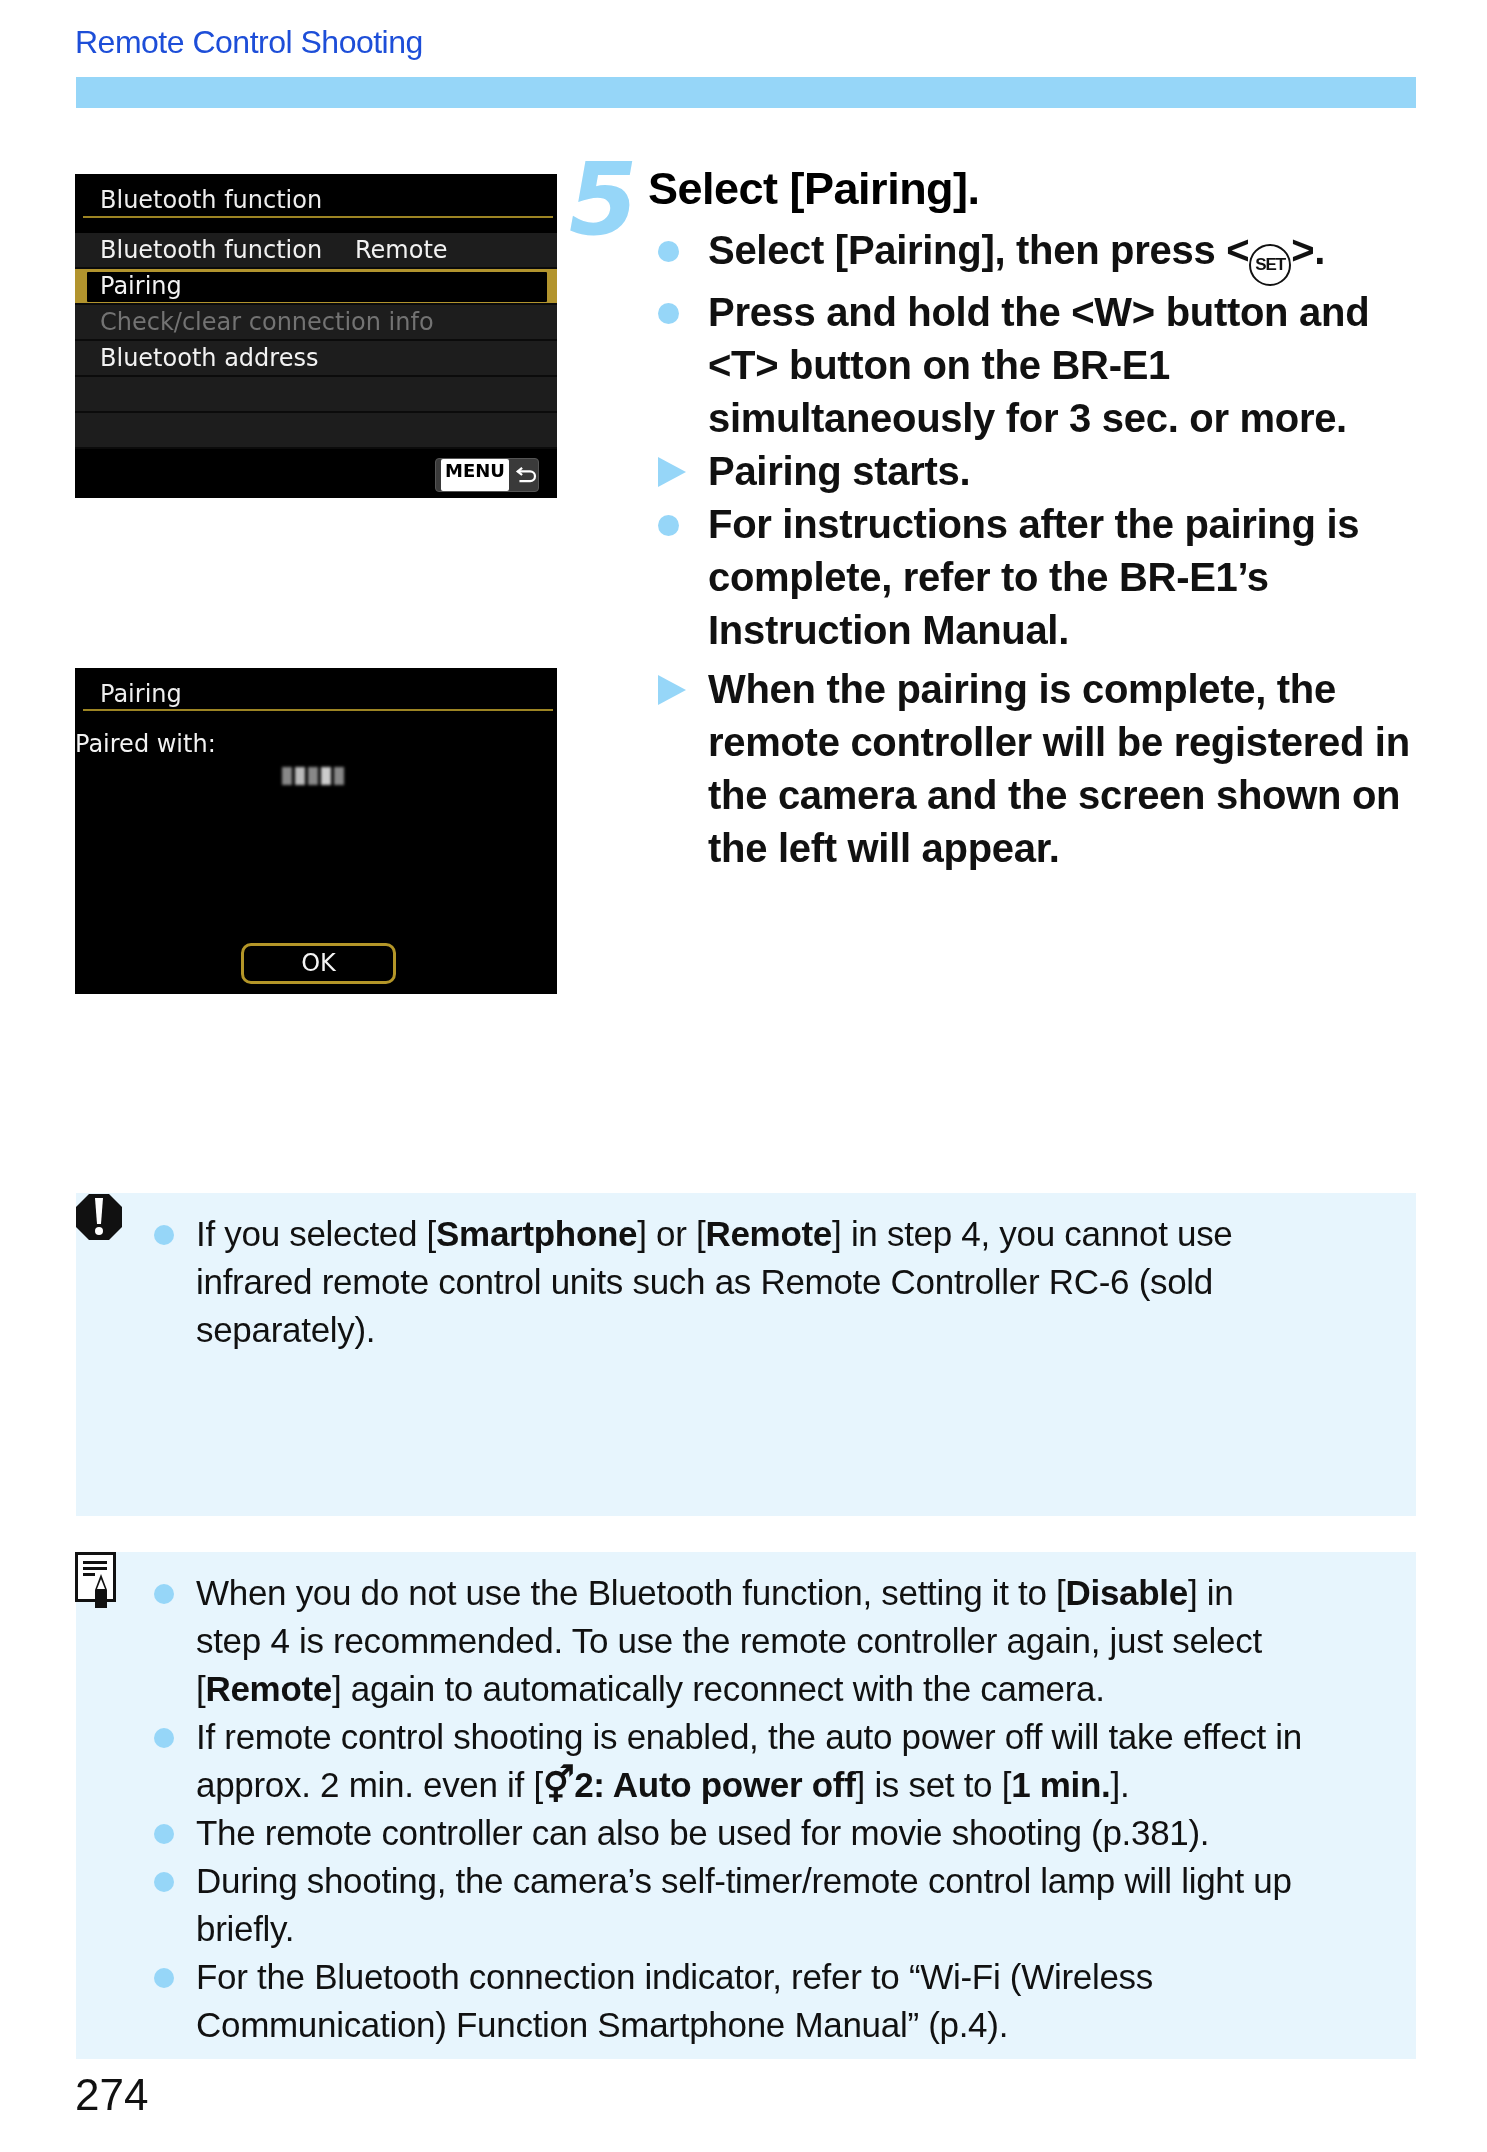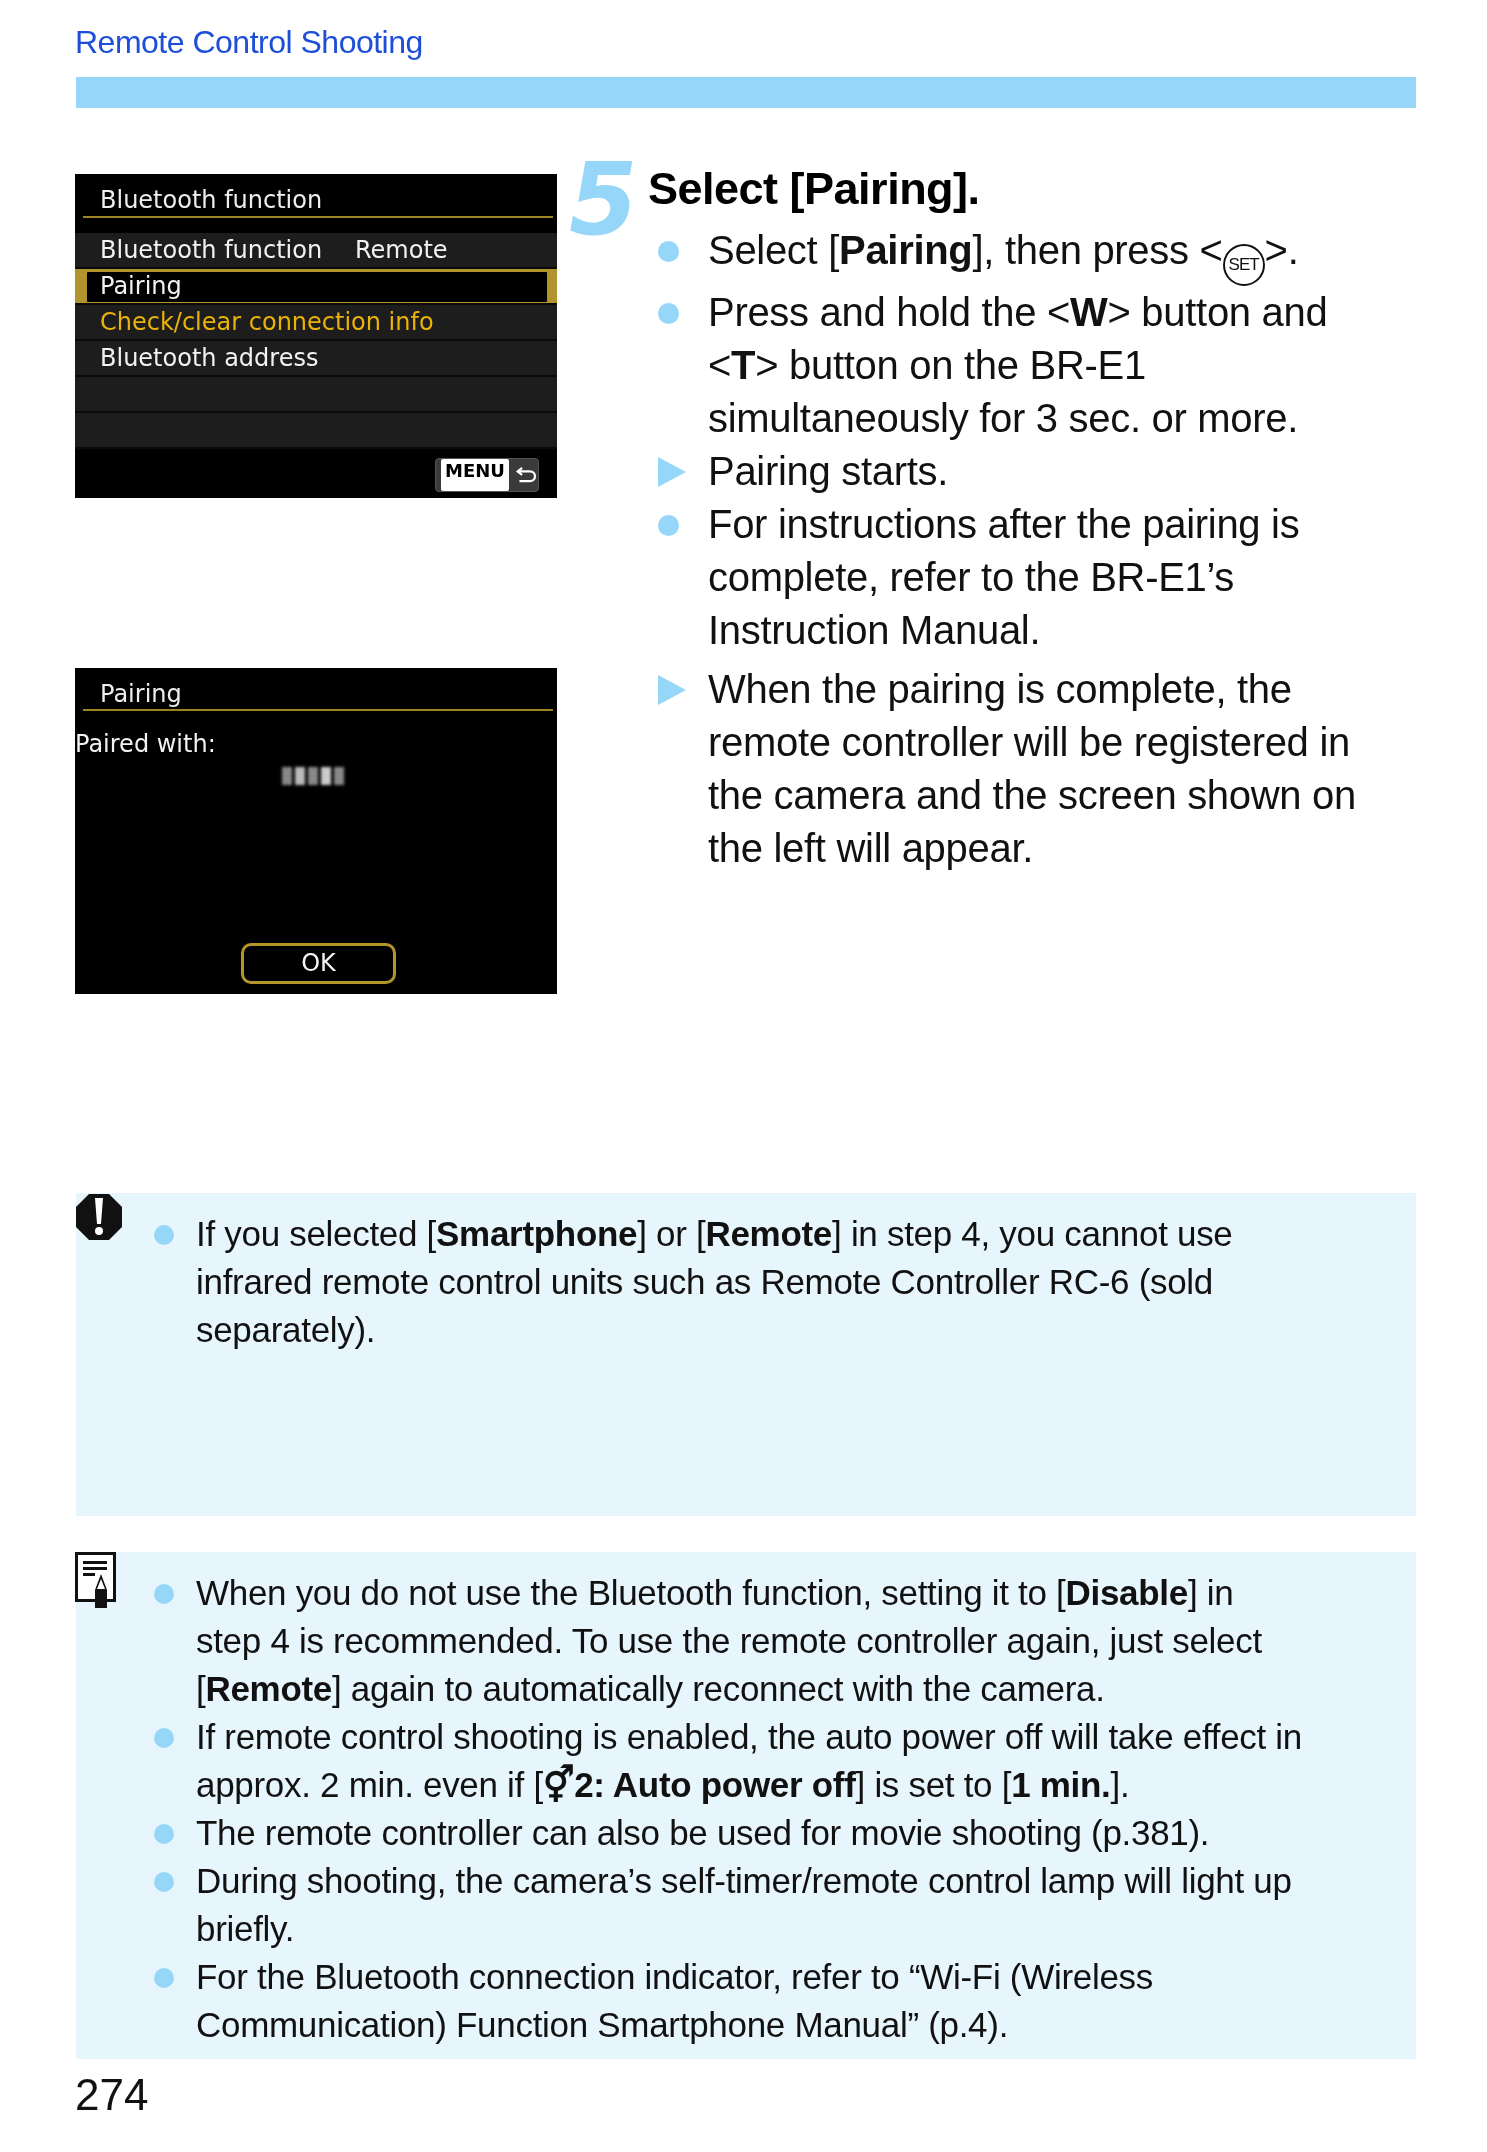--- a/index.html
+++ b/index.html
@@ -15,35 +15,35 @@
   .cam2 { top: 668px; height: 326px; }
   .cam-title { position: absolute; left: 25px; top: 12px; font-size: 24px; color: #eee; }
   .cam-rule { position: absolute; left: 8px; right: 4px; height: 2px; background: #9c8423; }
   .cam1 .cam-rule { top: 42px; }
   .cam2 .cam-rule { top: 41px; }
   .cam-rows { position: absolute; left: 0; right: 0; top: 59px; }
   .cam-row { height: 36px; background: #1d1d1d; border-bottom: 2px solid #0b0b0b; position: relative; font-size: 24px; line-height: 34px; padding-left: 25px; }
   .cam-row .val { position: absolute; left: 280px; top: 0; }
   .cam-row.selected { background: #b2942e; padding: 3px 10px 3px 12px; }
   .cam-row.selected .inner { background: #000; height: 30px; line-height: 28px; padding-left: 13px; border-radius: 1px; }
-  .cam-row.disabled { color: #eab308; }
+  .cam-row.disabled { color: #737373; }
   .menu-btn { position: absolute; right: 18px; bottom: 6px; width: 104px; height: 34px; background: #3a3a3a; border: 1px solid #555; border-radius: 4px; display: flex; align-items: center; padding-left: 5px; gap: 6px; }
   .menu-label { background: #fff; color: #000; font-weight: bold; font-size: 18px; padding: 0 4px; height: 32px; line-height: 24px; border-radius: 2px; font-family: "DejaVu Sans", sans-serif; }
   .back-icon { width: 26px; height: 24px; }
 
   .paired-label { position: absolute; left: 0; right: 0; top: 62px; text-align: left; font-size: 24px; }
   .paired-device { position: absolute; left: 207px; top: 99px; width: 70px; height: 20px; filter: blur(1.5px); }
   .paired-device span { display: inline-block; width: 10px; height: 18px; background: #888; margin-right: 3px; }
   .ok-btn { position: absolute; left: 166px; top: 275px; width: 155px; height: 41px; border: 3px solid #b49628; border-radius: 10px; text-align: center; font-size: 24px; line-height: 35px; color: #f4f4f4; }
 
   
   .step-num { position: absolute; left: 568px; top: 150px; font-size: 100px; font-weight: bold; color: #96d6f8; font-family: "DejaVu Sans", sans-serif; transform: skewX(-10deg); line-height: 1; }
   .step-title { position: absolute; left: 648px; top: 163px; font-size: 45px; font-weight: bold; color: #000; letter-spacing: -0.5px; }
   .step-list { position: absolute; left: 655px; top: 224px; width: 760px; list-style: none; }
-  .step-list li { position: relative; padding-left: 53px; font-size: 40px; line-height: 53px; color: #111; letter-spacing: -0.3px; }
+  .step-list li { position: relative; padding-left: 53px; font-size: 40px; line-height: 53px; color: #111; letter-spacing: -0.3px; font-weight: bold; }
   .step-list li.gap { margin-top: 6px; }
   .dot { position: absolute; left: 3px; top: 17px; width: 21px; height: 21px; border-radius: 50%; background: #96d6f8; }
   .arrow { position: absolute; left: 3px; top: 12px; width: 0; height: 0; border-top: 15px solid transparent; border-bottom: 15px solid transparent; border-left: 28px solid #96d6f8; }
   .set-icon { display: inline-block; width: 42px; height: 42px; border: 2px solid #111; border-radius: 50%; font-size: 17px; line-height: 38px; text-align: center; vertical-align: -6px; letter-spacing: -1px; }
 
   
   .box { position: absolute; left: 76px; width: 1340px; background: #e7f5fd; }
   .caution { top: 1193px; height: 323px; }
   .note { top: 1552px; height: 507px; }
   .box-icon { position: absolute; left: -1px; top: 0; }

